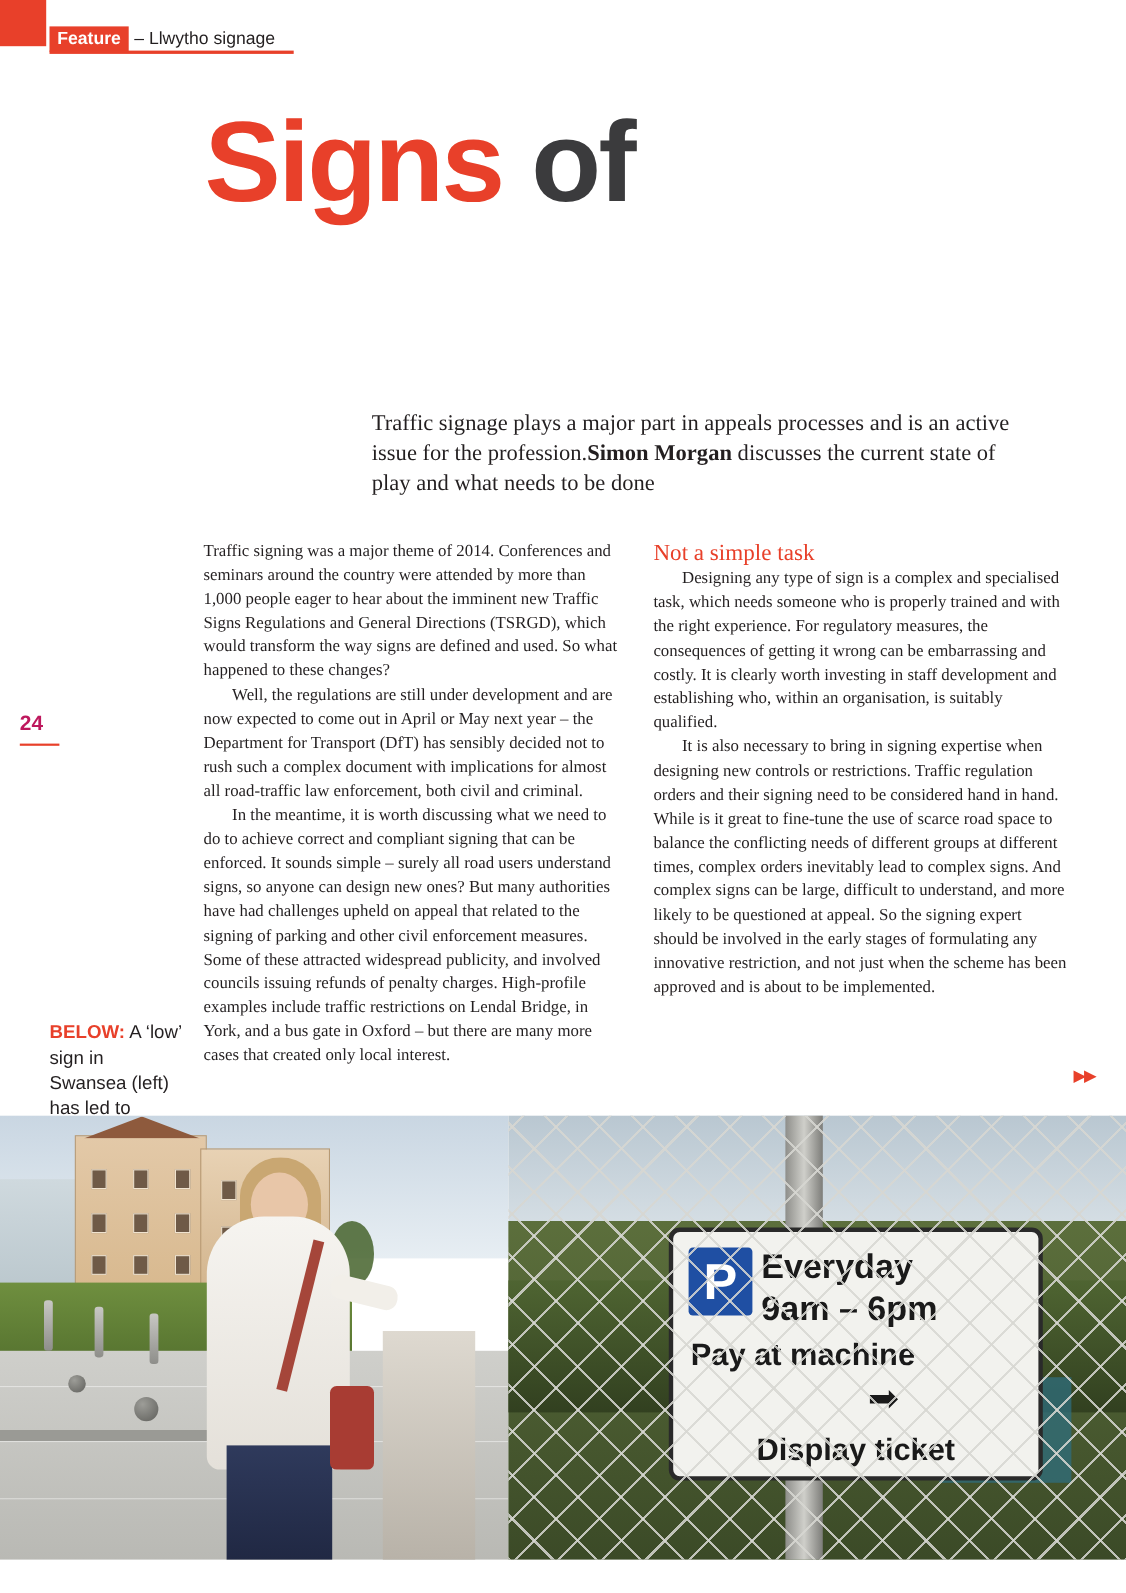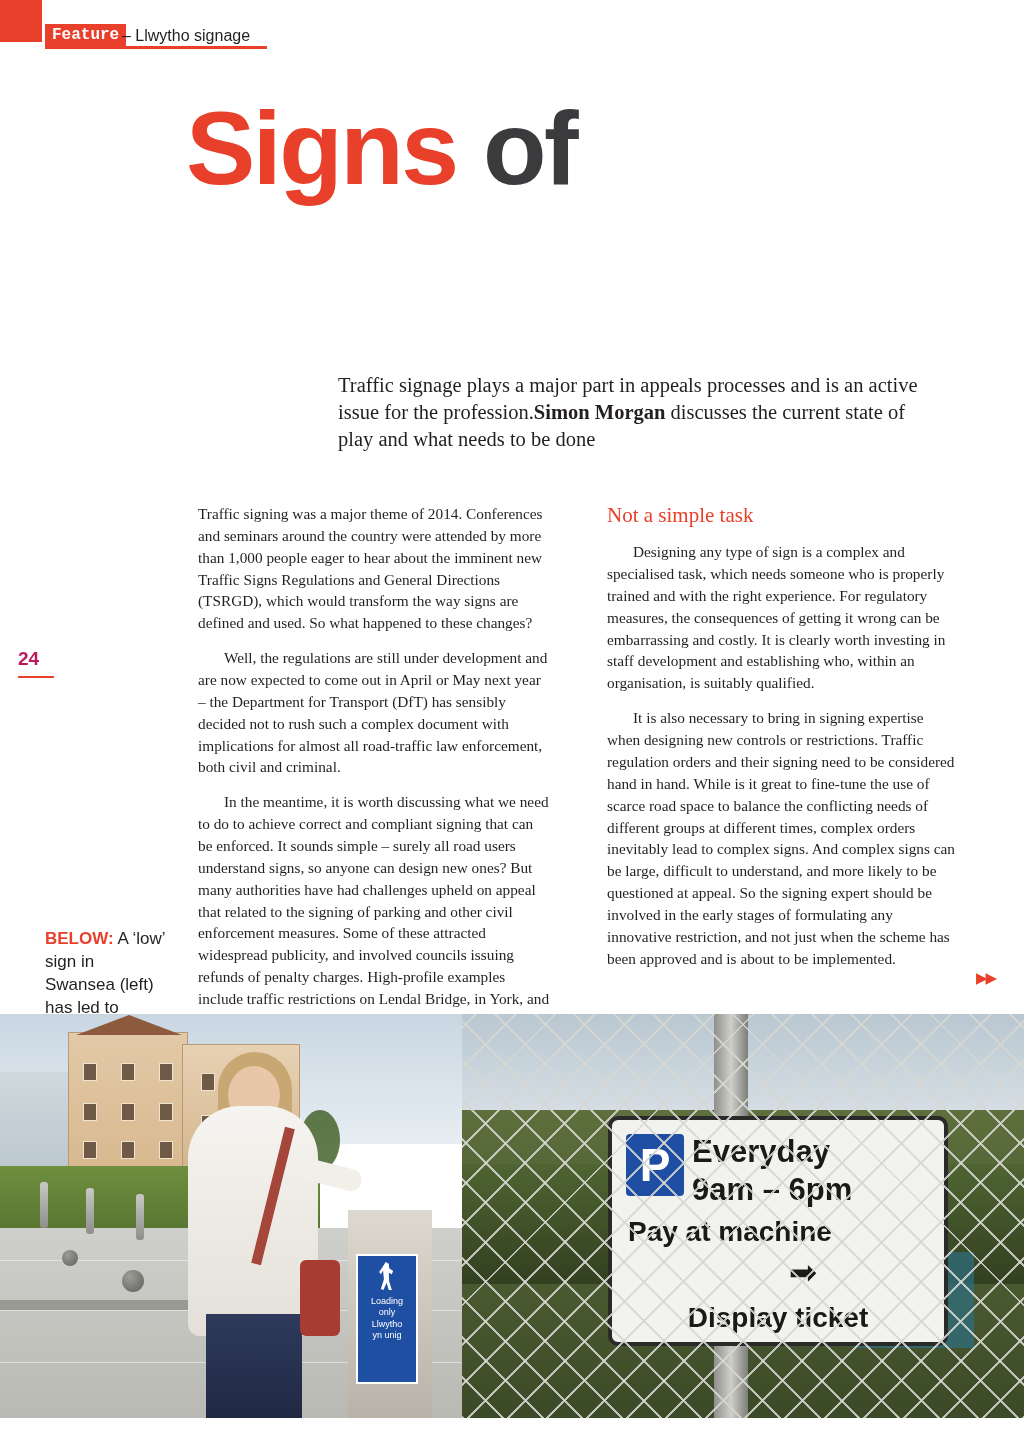--- a/index.html
+++ b/index.html
@@ -19,21 +19,21 @@
     left: 45px; top: 46px;
     width: 222px; height: 3px;
     background: #e8402a;
   }
   .header-tag {
     position: absolute;
     left: 45px; top: 24px;
     height: 23px;
     background: #e8402a;
     color: #ffffff;
-    font-family: Liberation Mono, monospace;
+    font-family: Liberation Sans, sans-serif;
     font-weight: bold;
     font-size: 16px;
     line-height: 23px;
     padding: 0 7px 0 7px;
   }
   .header-sub {
     position: absolute;
     left: 122px; top: 25px;
     font-family: "Liberation Sans", sans-serif;
     font-size: 16px;
@@ -95,21 +95,21 @@
   
   .col {
     position: absolute;
     top: 490px;
     width: 379px;
     font-size: 15.3px;
     line-height: 1.43;
     color: #231f20;
     text-align: left;
   }
-  .col p { margin: 13px; }
+  .col p { margin: 0; }
   .col p + p { text-indent: 26px; }
   .col-left  { left: 185px; }
   .col-right { left: 594px; }
 
   .subhead {
     font-family: "Liberation Serif", serif;
     font-size: 21px;
     color: #e8402a;
     margin: 0 0 2px 0;
     line-height: 1.2;
@@ -391,27 +391,20 @@
     <div class="ball" style="left:122px; top:256px;"></div>
     <div class="ball" style="left:62px; top:236px; width:16px; height:16px;"></div>
     <div class="plinth"></div>
     <div class="woman-hair"></div>
     <div class="woman-head"></div>
     <div class="woman-body"></div>
     <div class="woman-arm"></div>
     <div class="bag-strap"></div>
     <div class="woman-legs"></div>
     <div class="bag"></div>
-    <div class="signblue">
-      <span class="ped"></span>
-      <div>Loading</div>
-      <div>only</div>
-      <div>Llwytho</div>
-      <div>yn unig</div>
-    </div>
   </div>
 
   <div class="photo photo-right">
     <div class="r-sky"></div>
     <div class="r-green"></div>
     <div class="r-hedge"></div>
     <div class="r-bluebin"></div>
     <div class="post"></div>
     <div class="signwhite">
       <div class="sw-p">P</div>

